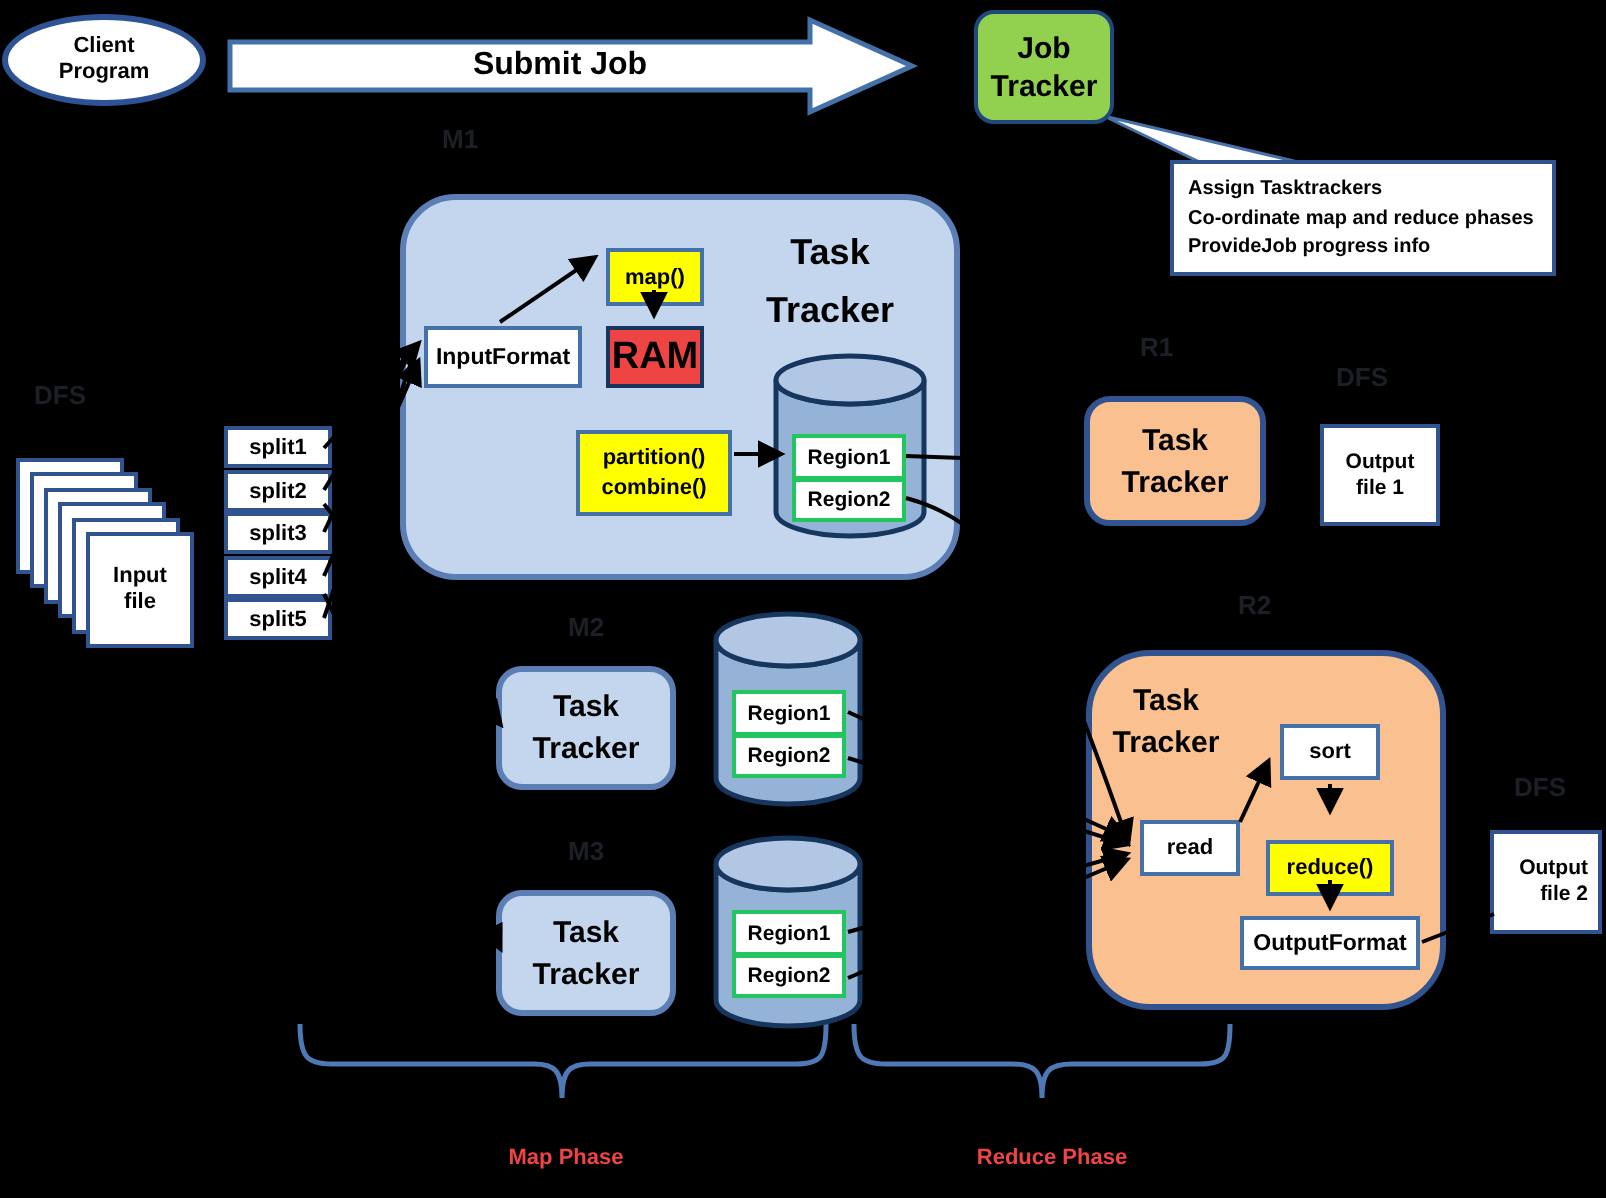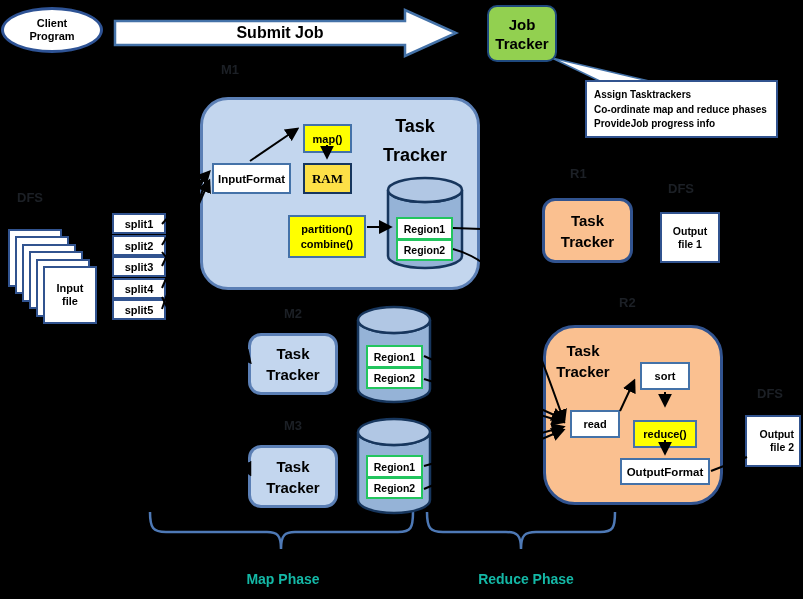--- a/index.html
+++ b/index.html
@@ -2,21 +2,21 @@
 <html><head>
 <meta charset="utf-8">
 <style>
   html,body{margin:0;padding:0;background:#000;}
   #canvas{position:relative;width:803px;height:599px;background:#000;overflow:hidden;
           font-family:"Liberation Sans",sans-serif;font-weight:bold;color:#000;}
   .abs{position:absolute;box-sizing:border-box;}
   .ctr{display:flex;align-items:center;justify-content:center;text-align:center;}
   svg{position:absolute;left:0;top:0;}
   .faint{color:#1c2026;font-size:13px;}
-  .phase{color:#14b8a6;font-size:14px;}
+  .phase{color:#ef4444;font-size:11px;}
   .whitebox{background:#fff;border:2px solid #31538f;}
   .yellowbox{background:#ffff00;border:2.5px solid #4472a8;margin-top:10px;}
   .bluecontainer{background:#c3d6ee;border:3px solid #5b7fb5;}
   .orangecontainer{background:#fac090;border:3px solid #31538f;}
   .regionbox{background:#fff;border:2px solid #22c55e;font-size:10.5px;}
   .tracker-title{line-height:21px;font-size:15px;text-align:center;}
   .sm{font-size:11px;}
 </style>
 </head>
 <body>
@@ -59,21 +59,21 @@
   <div class="abs faint" style="left:757px;top:386px;z-index:2;">DFS</div>
   <div class="abs ctr phase" style="left:203px;top:569px;width:160px;height:20px;z-index:2;">Map Phase</div>
   <div class="abs ctr phase" style="left:446px;top:569px;width:160px;height:20px;z-index:2;">Reduce Phase</div>
 
   <div class="abs bluecontainer" style="left:200px;top:97px;width:280px;height:193px;border-width:3.5px;border-radius:28px;z-index:2;"></div>
   <div class="abs" style="left:374px;top:112px;width:82px;font-size:18px;line-height:29px;text-align:center;z-index:2;">
     <span>Task Tracker</span>
   </div>
   <div class="abs ctr yellowbox sm" style="left:303px;top:114px;width:49px;height:29px;z-index:2;">map()</div>
   <div class="abs ctr whitebox" style="left:212px;top:163px;width:79px;height:31px;font-size:11.5px;border-color:#4472a8;z-index:2;">InputFormat</div>
-  <div class="abs ctr" style="left:303px;top:163px;width:49px;height:31px;background:#fde047;border:2.5px solid #17365d;font-size:13px;z-index:2;font-family:Liberation Serif, serif;">RAM</div>
+  <div class="abs ctr" style="left:303px;top:163px;width:49px;height:31px;background:#ef4444;border:2.5px solid #17365d;font-size:19px;z-index:2;">RAM</div>
   <div class="abs ctr yellowbox" style="left:288px;top:205px;width:78px;height:43px;flex-direction:column;font-size:11px;line-height:15px;z-index:2;">
     <div>partition()</div>
     <div>combine()</div>
   </div>
 
   <div class="abs" style="left:0;top:0;z-index:2;">
     <div class="abs" style="left:8px;top:229px;width:54px;height:58px;background:#fff;border:2.5px solid #31538f;"></div>
     <div class="abs" style="left:15px;top:236px;width:54px;height:58px;background:#fff;border:2.5px solid #31538f;"></div>
     <div class="abs" style="left:22px;top:244px;width:54px;height:58px;background:#fff;border:2.5px solid #31538f;"></div>
     <div class="abs" style="left:29px;top:251px;width:54px;height:58px;background:#fff;border:2.5px solid #31538f;"></div>

